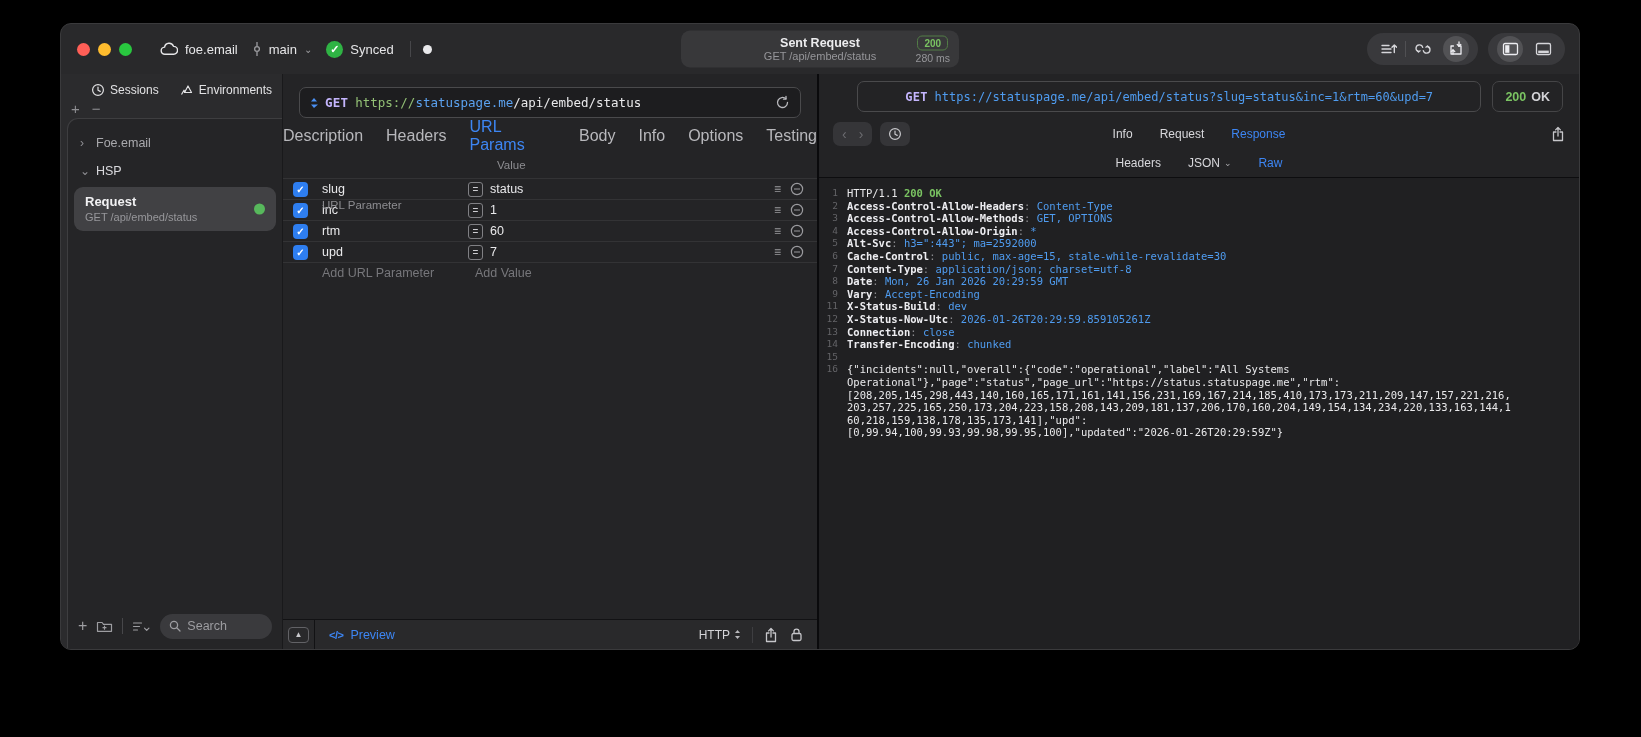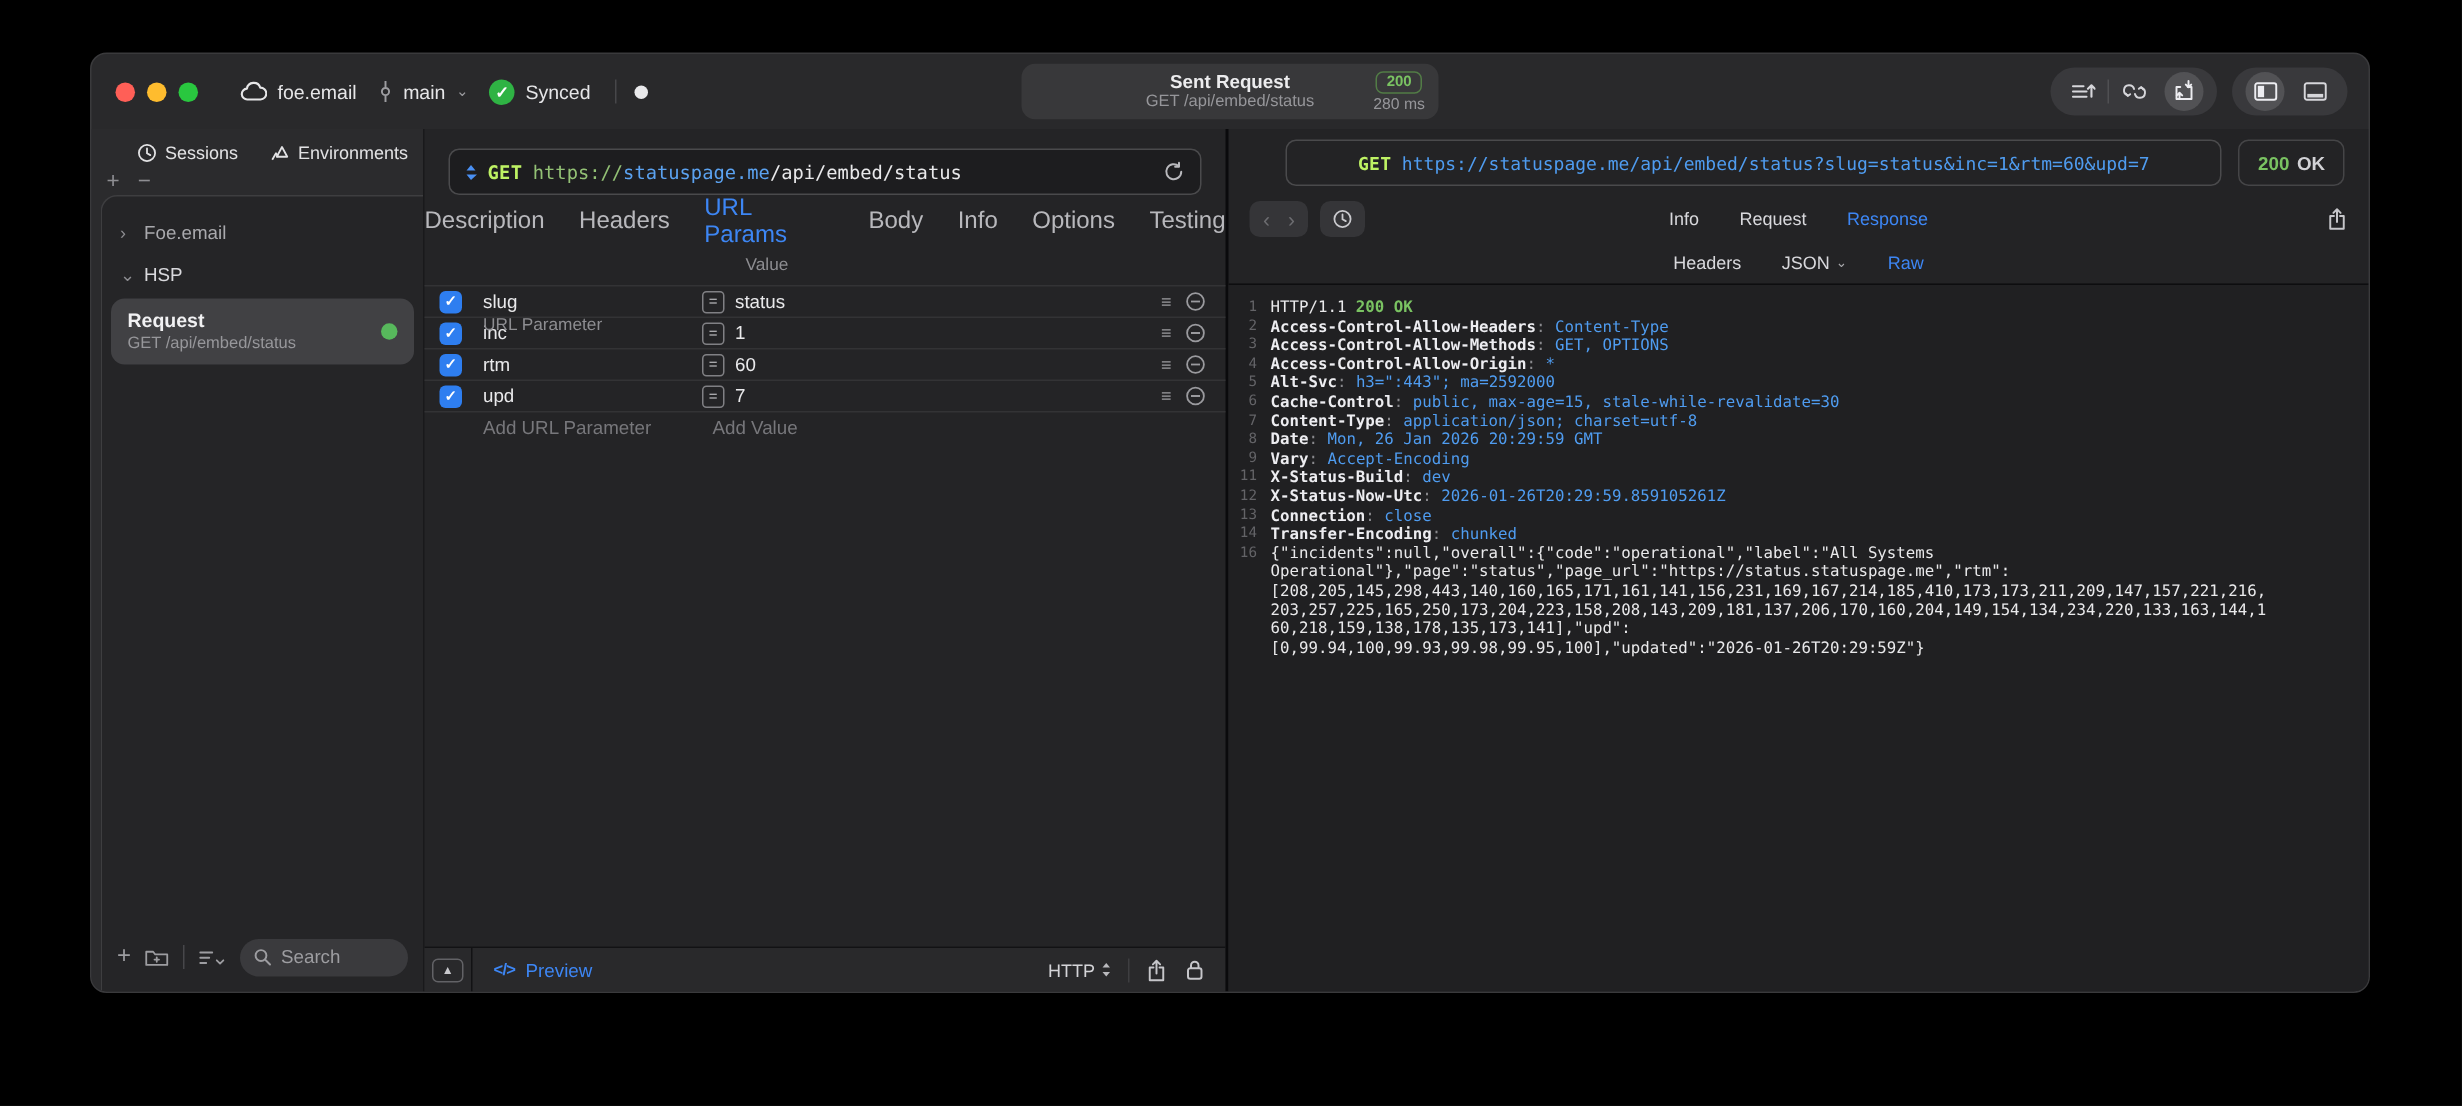--- a/index.html
+++ b/index.html
@@ -1,18 +1,18 @@
 <!DOCTYPE html>
 <html><head>
 <meta charset="utf-8">
 <style>
   * { margin:0; padding:0; box-sizing:border-box; }
   html,body { width:1641px; height:737px; background:#000; overflow:hidden;
     font-family:"Liberation Sans", sans-serif; -webkit-font-smoothing:antialiased; }
-  .window { position:absolute; left:60px; top:35px; width:1520px; height:627px;
+  .window { position:absolute; left:60px; top:23px; width:1520px; height:627px;
     background:#29292b; border-radius:11px; border:1px solid #3a3a3c;
     box-shadow:0 30px 80px rgba(0,0,0,.85); display:flex; flex-direction:column; overflow:hidden; }
 
   
   .titlebar { flex:0 0 50px; display:flex; align-items:center; position:relative; padding:0 16px; }
   .lights { display:flex; gap:8px; margin-right:28px; }
   .light { width:13px; height:13px; border-radius:50%; }
   .tl-group { display:flex; align-items:center; gap:7px; color:#e6e6e8; font-size:13px; margin-right:14px; }
   .tl-sep { width:1px; height:16px; background:#47474a; margin:0 12px 0 2px; }
   .wdot { width:9px; height:9px; border-radius:50%; background:#e9e9eb; }
@@ -61,21 +61,21 @@
   .sb-sep { width:1px; height:16px; background:#47474a; }
   .search-pill { flex:1; height:25px; background:#3a3a3d; border-radius:13px; display:flex; align-items:center;
     gap:6px; padding:0 9px; color:#9d9da1; font-size:12.5px; }
 
   
   .request-pane { flex:0 0 535px; background:#242426; border-left:1px solid #19191b;
     display:flex; flex-direction:column; min-height:0; }
   .url-bar { margin:13px 16px 0 16px; height:31px; border:1px solid #4a4a4c; background:#1d1d1f;
     border-radius:7px; display:flex; align-items:center; padding:0 10px; gap:7px;
     font-family:"DejaVu Sans Mono", monospace; font-size:12.5px; }
-  .method { color:#bef264; font-weight:700; letter-spacing:.2px; }
+  .method { color:#c4b5fd; font-weight:700; letter-spacing:.2px; }
   .u-scheme { color:#93c175; }
   .u-host { color:#5ba2f0; }
   .u-path { color:#e9e9eb; }
   .url-spacer { flex:1; }
   .req-tabs { flex:0 0 36px; display:flex; align-items:center; justify-content:center; gap:23px;
     font-size:16px; color:#b8b8bc; }
   .req-tab.active { color:#3d86f4; }
   .param-area { flex:1; min-height:0; position:relative; }
   .param-header { position:relative; height:24px; color:#8d8d91; font-size:11.5px; }
   .param-header span:nth-child(1){ position:absolute; left:39px; top:5px;margin-top:40px; }
@@ -555,20 +555,24 @@
           </div>
           <div class="bline">
             <span class="lnum">13</span>
             <span class="lcontent"><span class="pk">Connection</span><span class="pd">: </span><span class="pv">close</span></span>
           </div>
           <div class="bline">
             <span class="lnum">14</span>
             <span class="lcontent"><span class="pk">Transfer-Encoding</span><span class="pd">: </span><span class="pv">chunked</span></span>
           </div>
           <div class="bline">
+            <span class="lnum">15</span>
+            <span class="lcontent"></span>
+          </div>
+          <div class="bline">
             <span class="lnum">16</span>
             <span class="lcontent"><span class="pw">{"incidents":null,"overall":{"code":"operational","label":"All Systems</span></span>
           </div>
           <div class="bline">
             <span class="lnum"></span>
             <span class="lcontent"><span class="pw">Operational"},"page":"status","page_url":"https://status.statuspage.me","rtm":</span></span>
           </div>
           <div class="bline">
             <span class="lnum"></span>
             <span class="lcontent"><span class="pw">[208,205,145,298,443,140,160,165,171,161,141,156,231,169,167,214,185,410,173,173,211,209,147,157,221,216,</span></span>

